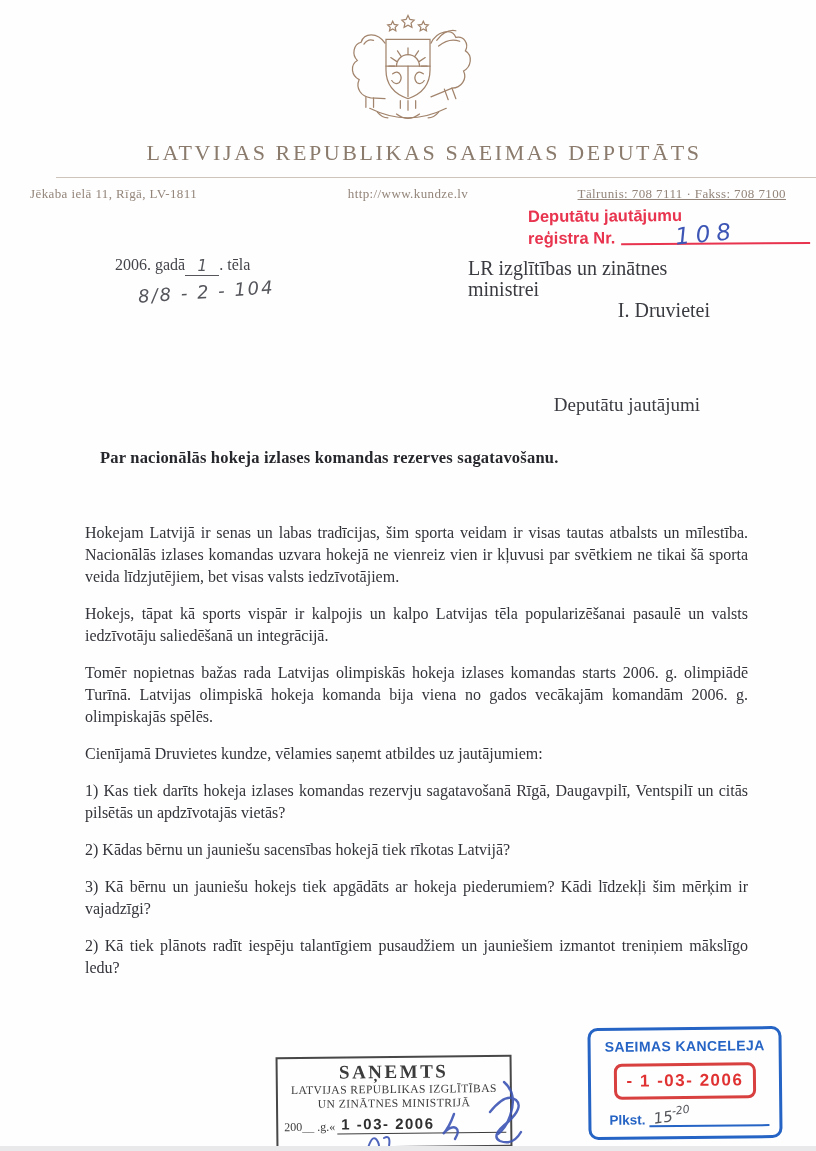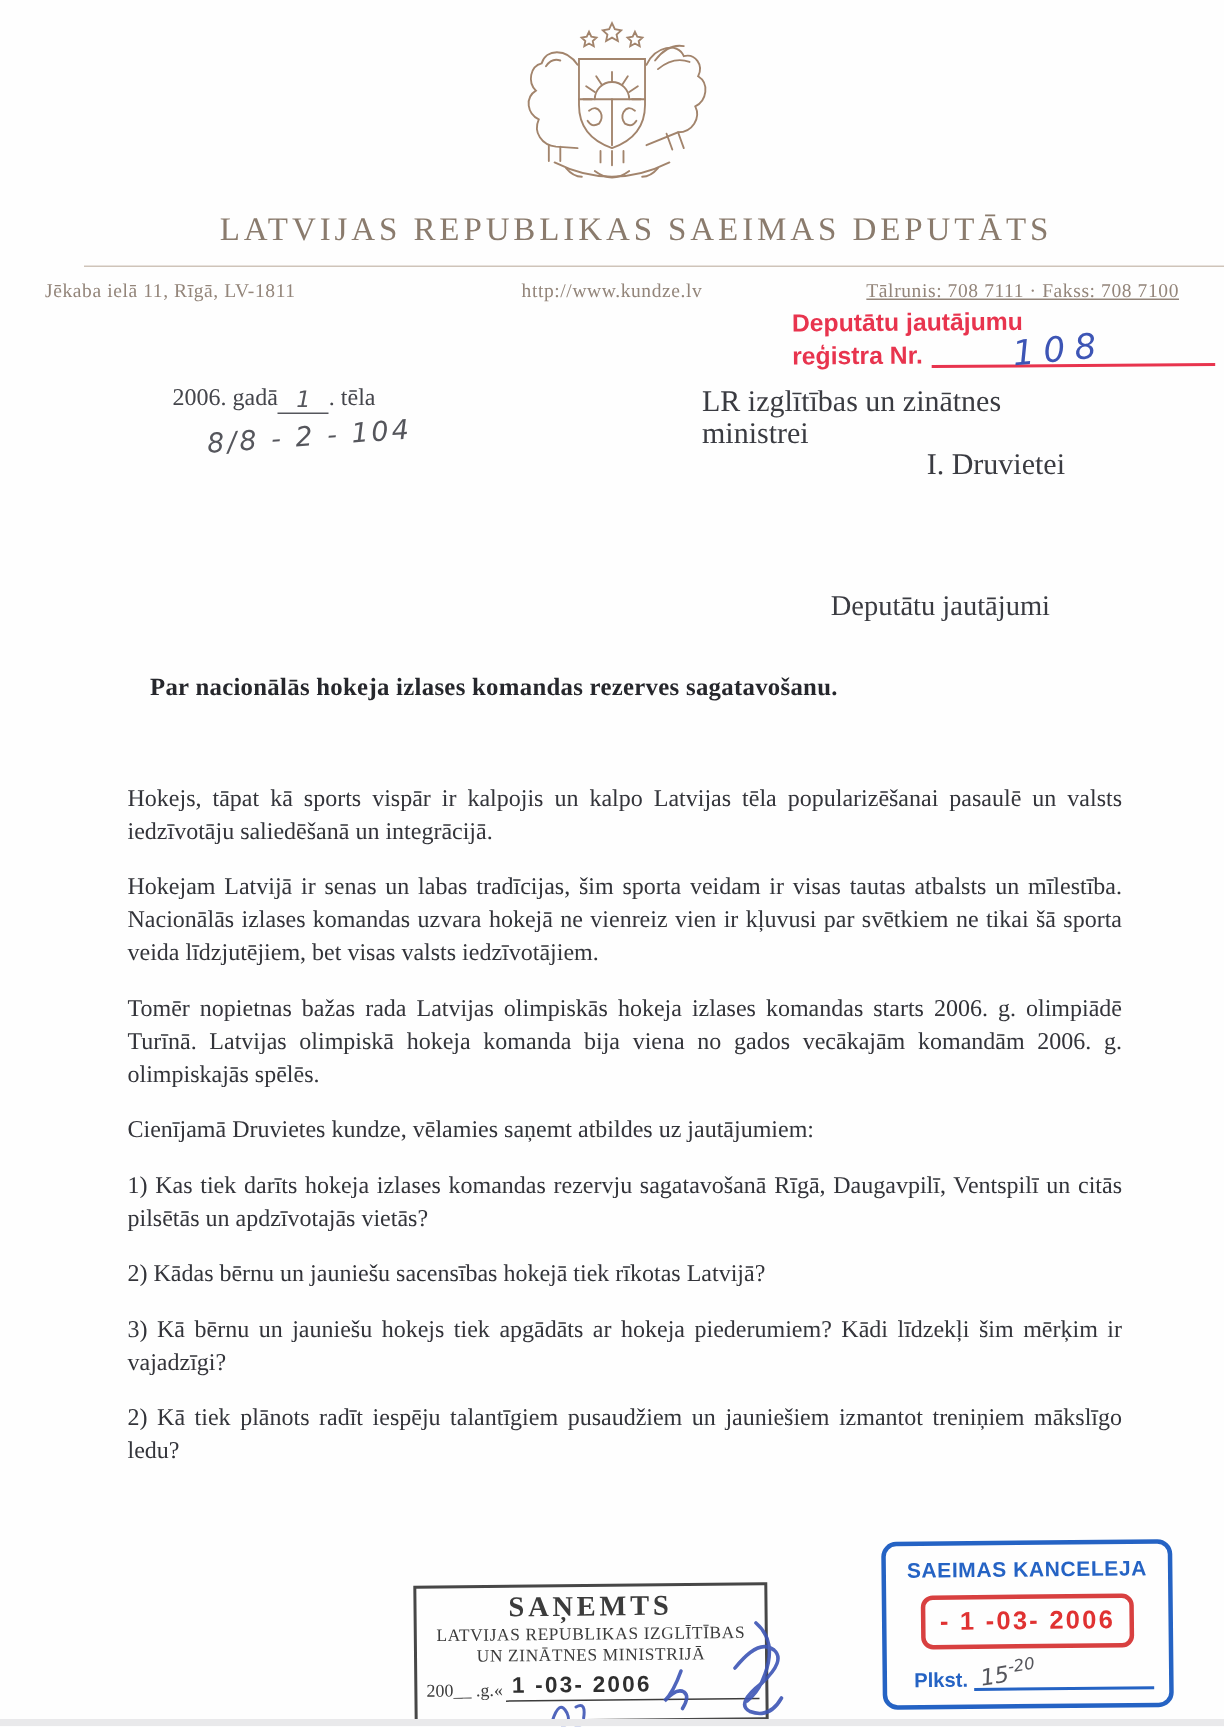--- a/index.html
+++ b/index.html
@@ -172,22 +172,22 @@
 
   <div class="recipient">
     <div class="r1">LR izglītības un zinātnes ministrei</div>
     <div>I. Druvietei</div>
   </div>
 
   <div class="doc-heading">Deputātu jautājumi</div>
   <div class="subject">Par nacionālās hokeja izlases komandas rezerves sagatavošanu.</div>
 
   <div class="body-text">
+    <p>Hokejam Latvijā ir senas un labas tradīcijas, šim sporta veidam ir visas tautas atbalsts un mīlestība. Nacionālās izlases komandas  uzvara hokejā ne vienreiz vien ir kļuvusi par svētkiem ne tikai šā sporta veida līdzjutējiem, bet visas valsts iedzīvotājiem.</p>
     <p>Hokejs, tāpat kā sports vispār ir kalpojis un kalpo Latvijas tēla popularizēšanai pasaulē un valsts iedzīvotāju saliedēšanā un integrācijā.</p>
-    <p>Hokejam Latvijā ir senas un labas tradīcijas, šim sporta veidam ir visas tautas atbalsts un mīlestība. Nacionālās izlases komandas  uzvara hokejā ne vienreiz vien ir kļuvusi par svētkiem ne tikai šā sporta veida līdzjutējiem, bet visas valsts iedzīvotājiem.</p>
     <p>Tomēr nopietnas bažas rada Latvijas olimpiskās hokeja izlases komandas starts 2006. g. olimpiādē Turīnā. Latvijas olimpiskā hokeja komanda bija viena no gados vecākajām komandām 2006. g. olimpiskajās spēlēs.</p>
     <p>Cienījamā Druvietes kundze, vēlamies saņemt atbildes uz jautājumiem:</p>
     <p>1) Kas tiek darīts hokeja izlases komandas rezervju sagatavošanā Rīgā, Daugavpilī, Ventspilī un citās pilsētās un apdzīvotajās vietās?</p>
     <p>2) Kādas bērnu un jauniešu sacensības hokejā tiek rīkotas Latvijā?</p>
     <p>3) Kā bērnu un jauniešu hokejs tiek apgādāts ar hokeja piederumiem? Kādi līdzekļi šim mērķim ir vajadzīgi?</p>
     <p>2) Kā tiek plānots radīt iespēju talantīgiem pusaudžiem un jauniešiem izmantot treniņiem mākslīgo ledu?</p>
   </div>
 
   <div class="recv-stamp">
     <div class="recv-title">SAŅEMTS</div>

